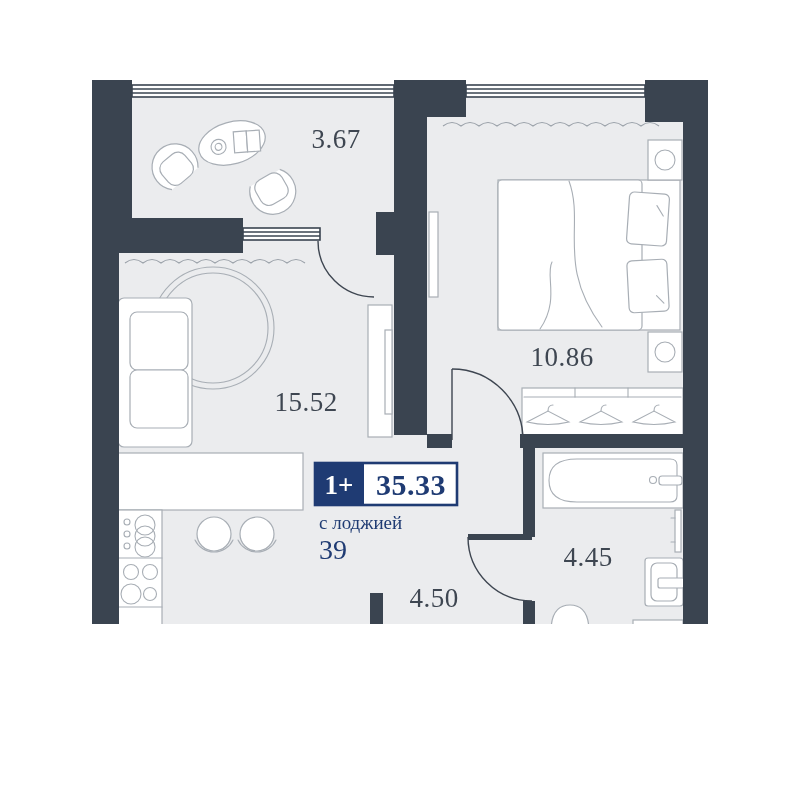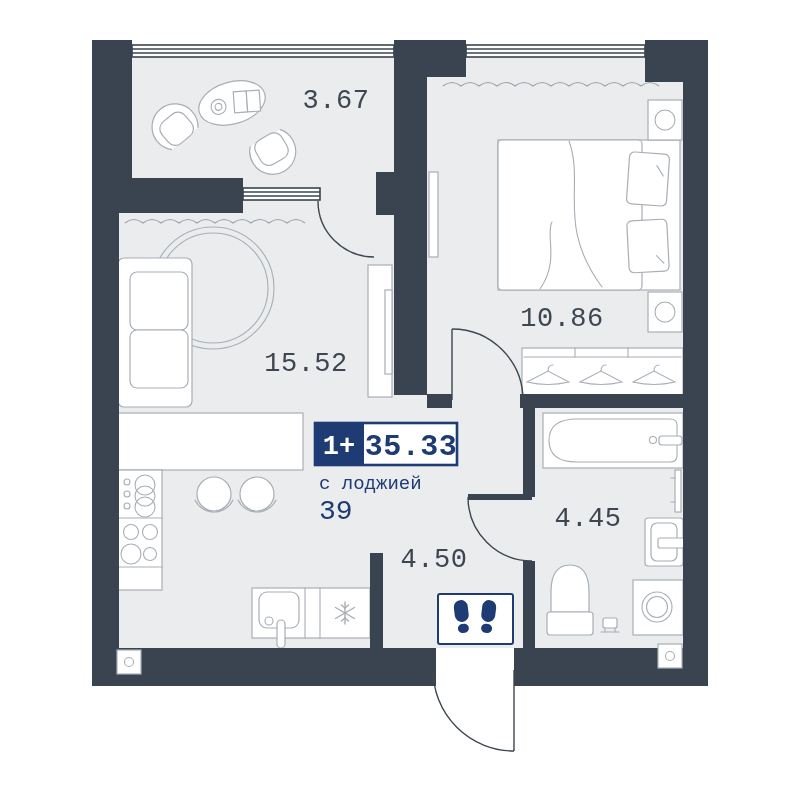--- a/index.html
+++ b/index.html
@@ -5,22 +5,22 @@
   :root{
     --wall:#3a4450;
     --floor:#ebecee;
     --furniture-stroke:#a8aeb5;
     --line:#3e4651;
     --accent-navy:#1f3b73;
     --curtain:#9aa1a9;
     --background:#ffffff;
   }
   html,body{margin:0;padding:0;background:var(--background);}
-  .canvas{position:relative;width:800px;height:800px;background:var(--background);
-          font-family:Liberation Mono, monospace;}
+  .canvas{position:relative;width:800px;height:584px;background:var(--background);
+          font-family:Liberation Serif, serif;margin-top:40px;}
   svg{display:block}
   .wall{fill:var(--wall);stroke:none}
   .floor{fill:var(--floor);stroke:none}
   .furn{fill:#ffffff;stroke:var(--furniture-stroke);stroke-width:1.2}
   .furnthin{fill:none;stroke:var(--furniture-stroke);stroke-width:1.1;stroke-linecap:round}
   .doorline{fill:none;stroke:var(--line);stroke-width:1.4}
   .glzrect{fill:#ffffff;stroke:var(--wall);stroke-width:1.6}
   .glzline{stroke:var(--wall);stroke-width:1.6}
   .curt{fill:none;stroke:var(--curtain);stroke-width:1.1}
   .navyfill{fill:var(--accent-navy)}

